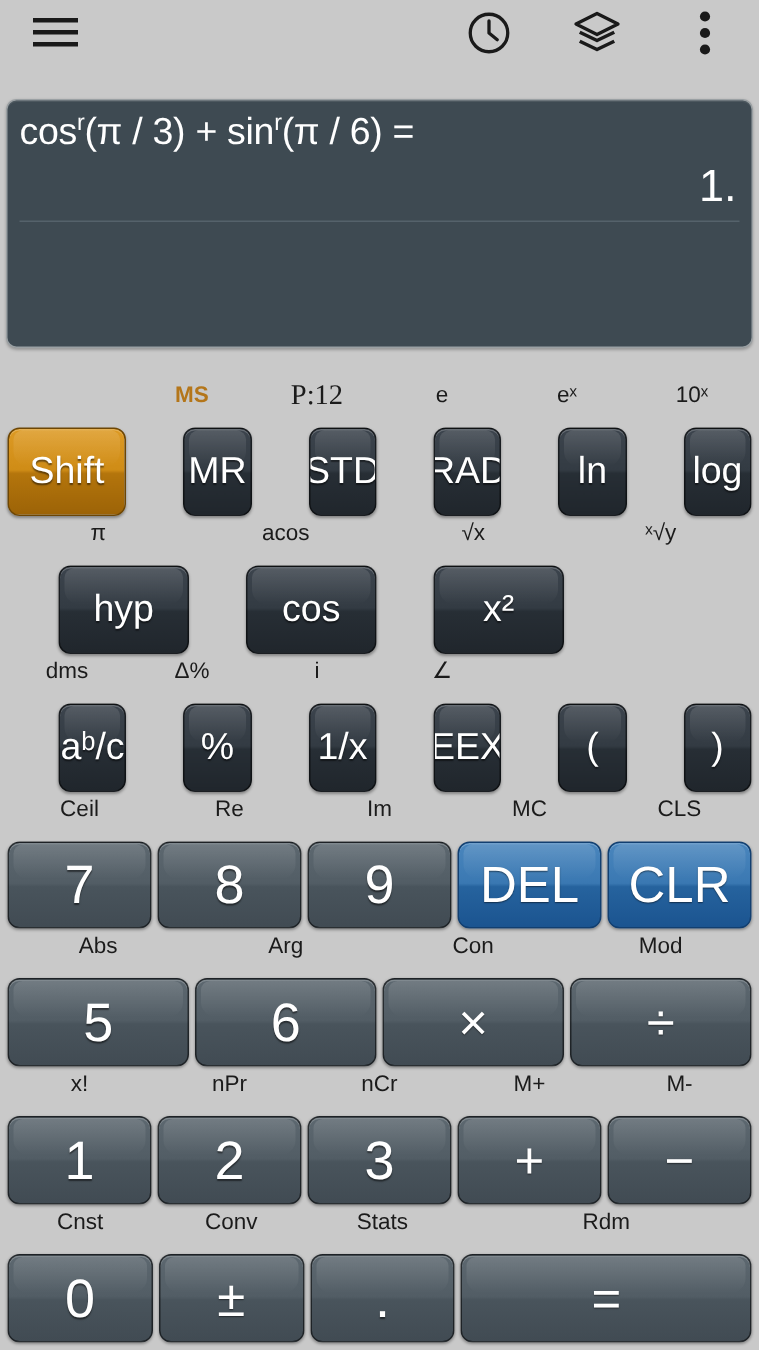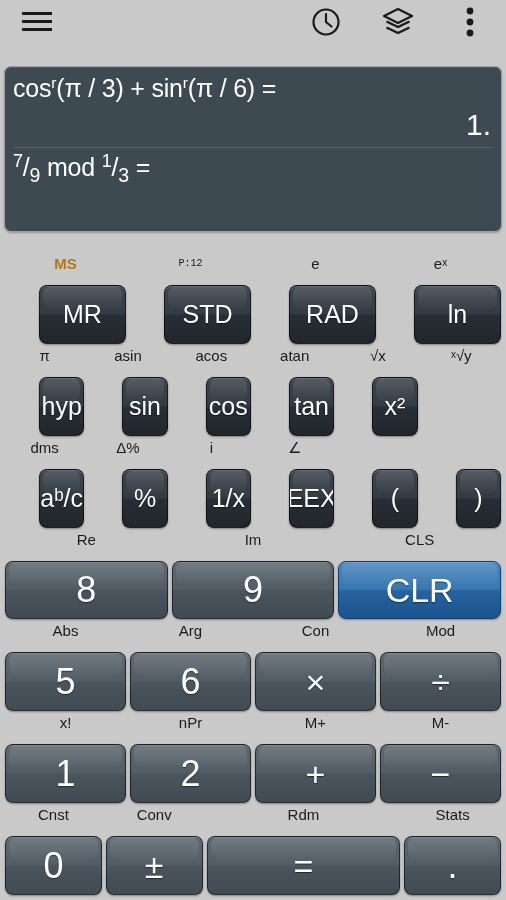--- a/index.html
+++ b/index.html
@@ -113,21 +113,21 @@
     flex: 0 0 auto;
     text-align: center;
     font-size: 15px;
     line-height: 17px;
     color: #1b1b1b;
     height: 30px;
     overflow: hidden;
     white-space: nowrap;
   }
   .shiftlabel.orange { color: #b4761a; font-weight: bold; }
-  .shiftlabel.mono { font-family: Liberation Mono, monospace; font-size: 10px; }
+  .shiftlabel.mono { font-family: Liberation Serif, serif; font-size: 19px; }
 
   .key {
     flex: 1 1 auto;
     position: relative;
     border-radius: 8px;
     display: flex;
     align-items: center;
     justify-content: center;
     color: #ffffff;
     font-size: 27px;
@@ -218,32 +218,34 @@
     <div class="display">
 
       <div class="entry">
         <div class="expr">
           cos<sup class="sm">r</sup>(π / 3) + sin<sup class="sm">r</sup>(π / 6) =
         </div>
         <div class="result">1.</div>
       </div>
 
       <div class="entry">
-        <div class="expr">
-          <span class="frac-n">7</span>/<span class="frac-d">9</span> mod
-          <span class="frac-n">1</span>/<span class="frac-d">3</span> =
-        </div>
       </div>
 
     </div>
   </div>
 
   <div class="keypad" id="keypad">
       <div class="krow">
         <div class="kcell">
+          <div class="shiftlabel"></div>
+          <div class="key accent small">
+            <span class="lbl">Shift</span>
+          </div>
+        </div>
+        <div class="kcell">
           <div class="shiftlabel orange">MS</div>
           <div class="key fn small">
             <span class="lbl">MR</span>
           </div>
         </div>
         <div class="kcell">
           <div class="shiftlabel mono">P:12</div>
           <div class="key fn small">
             <span class="lbl">STD</span>
           </div>
@@ -253,47 +255,41 @@
           <div class="key fn small">
             <span class="lbl">RAD</span>
           </div>
         </div>
         <div class="kcell">
           <div class="shiftlabel">eˣ</div>
           <div class="key fn small">
             <span class="lbl">ln</span>
           </div>
         </div>
+        <div class="kcell">
+          <div class="shiftlabel">10ˣ</div>
+          <div class="key fn small">
+            <span class="lbl">log</span>
+          </div>
+        </div>
       </div>
       <div class="krow">
         <div class="kcell">
           <div class="shiftlabel">π</div>
           <div class="key fn small">
             <span class="lbl">hyp</span>
           </div>
         </div>
         <div class="kcell">
-          <div class="shiftlabel">asin</div>
-          <div class="key fn small">
-            <span class="lbl">sin</span>
-          </div>
-        </div>
-        <div class="kcell">
           <div class="shiftlabel">acos</div>
           <div class="key fn small">
             <span class="lbl">cos</span>
           </div>
         </div>
         <div class="kcell">
-          <div class="shiftlabel">atan</div>
-          <div class="key fn small">
-            <span class="lbl">tan</span>
-          </div>
-        </div>
-        <div class="kcell">
           <div class="shiftlabel">√x</div>
           <div class="key fn small">
             <span class="lbl">x²</span>
           </div>
         </div>
         <div class="kcell">
           <div class="shiftlabel">ˣ√y</div>
         </div>
       </div>
       <div class="krow">
@@ -329,29 +325,41 @@
         </div>
         <div class="kcell">
           <div class="shiftlabel"></div>
           <div class="key fn small">
             <span class="lbl">)</span>
           </div>
         </div>
       </div>
       <div class="krow">
         <div class="kcell">
+          <div class="shiftlabel">Ceil</div>
+          <div class="key num digit">
+            <span class="lbl">7</span>
+          </div>
+        </div>
+        <div class="kcell">
           <div class="shiftlabel">Re</div>
           <div class="key num digit">
             <span class="lbl">8</span>
           </div>
         </div>
         <div class="kcell">
           <div class="shiftlabel">Im</div>
           <div class="key num digit">
             <span class="lbl">9</span>
+          </div>
+        </div>
+        <div class="kcell">
+          <div class="shiftlabel">MC</div>
+          <div class="key blue op">
+            <span class="lbl">DEL</span>
           </div>
         </div>
         <div class="kcell">
           <div class="shiftlabel">CLS</div>
           <div class="key blue op">
             <span class="lbl">CLR</span>
           </div>
         </div>
       </div>
       <div class="krow">
@@ -387,20 +395,26 @@
             <span class="lbl">1</span>
           </div>
         </div>
         <div class="kcell">
           <div class="shiftlabel">nPr</div>
           <div class="key num digit">
             <span class="lbl">2</span>
           </div>
         </div>
         <div class="kcell">
+          <div class="shiftlabel">nCr</div>
+          <div class="key num digit">
+            <span class="lbl">3</span>
+          </div>
+        </div>
+        <div class="kcell">
           <div class="shiftlabel">M+</div>
           <div class="key num op">
             <span class="lbl">+</span>
           </div>
         </div>
         <div class="kcell">
           <div class="shiftlabel">M-</div>
           <div class="key num op">
             <span class="lbl">−</span>
           </div>
@@ -410,30 +424,30 @@
         <div class="kcell">
           <div class="shiftlabel">Cnst</div>
           <div class="key num digit">
             <span class="lbl">0</span>
           </div>
         </div>
         <div class="kcell">
           <div class="shiftlabel">Conv</div>
           <div class="key num op">
             <span class="lbl">±</span>
+          </div>
+        </div>
+        <div class="kcell">
+          <div class="shiftlabel">Stats</div>
+          <div class="key num digit">
+            <span class="lbl">.</span>
           </div>
         </div>
         <div class="kcell wide2">
           <div class="shiftlabel">Rdm</div>
           <div class="key num eq">
             <span class="lbl">=</span>
           </div>
         </div>
-        <div class="kcell">
-          <div class="shiftlabel">Stats</div>
-          <div class="key num digit">
-            <span class="lbl">.</span>
-          </div>
-        </div>
       </div>
     </div>
 
 </div>
 
 </body></html>

